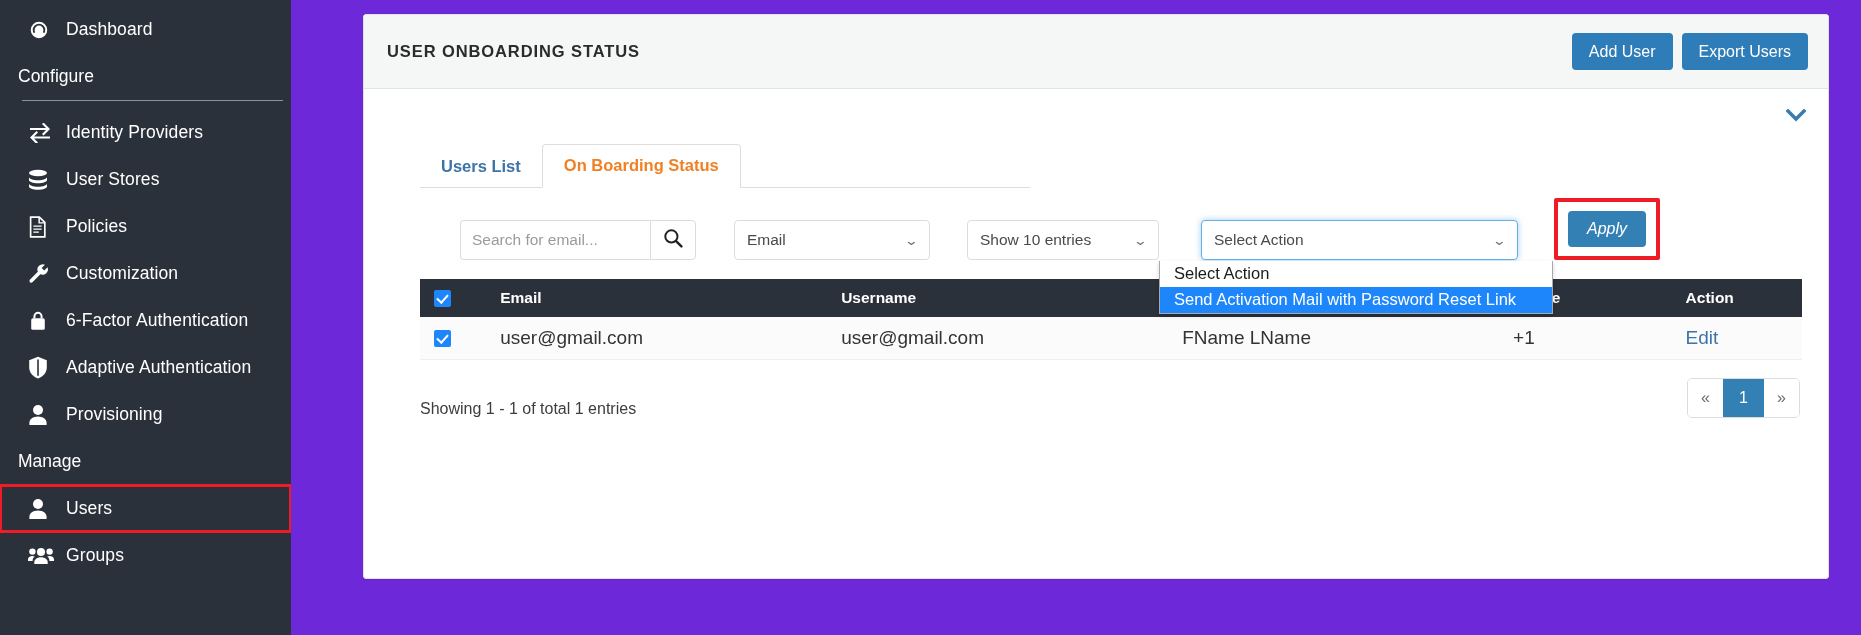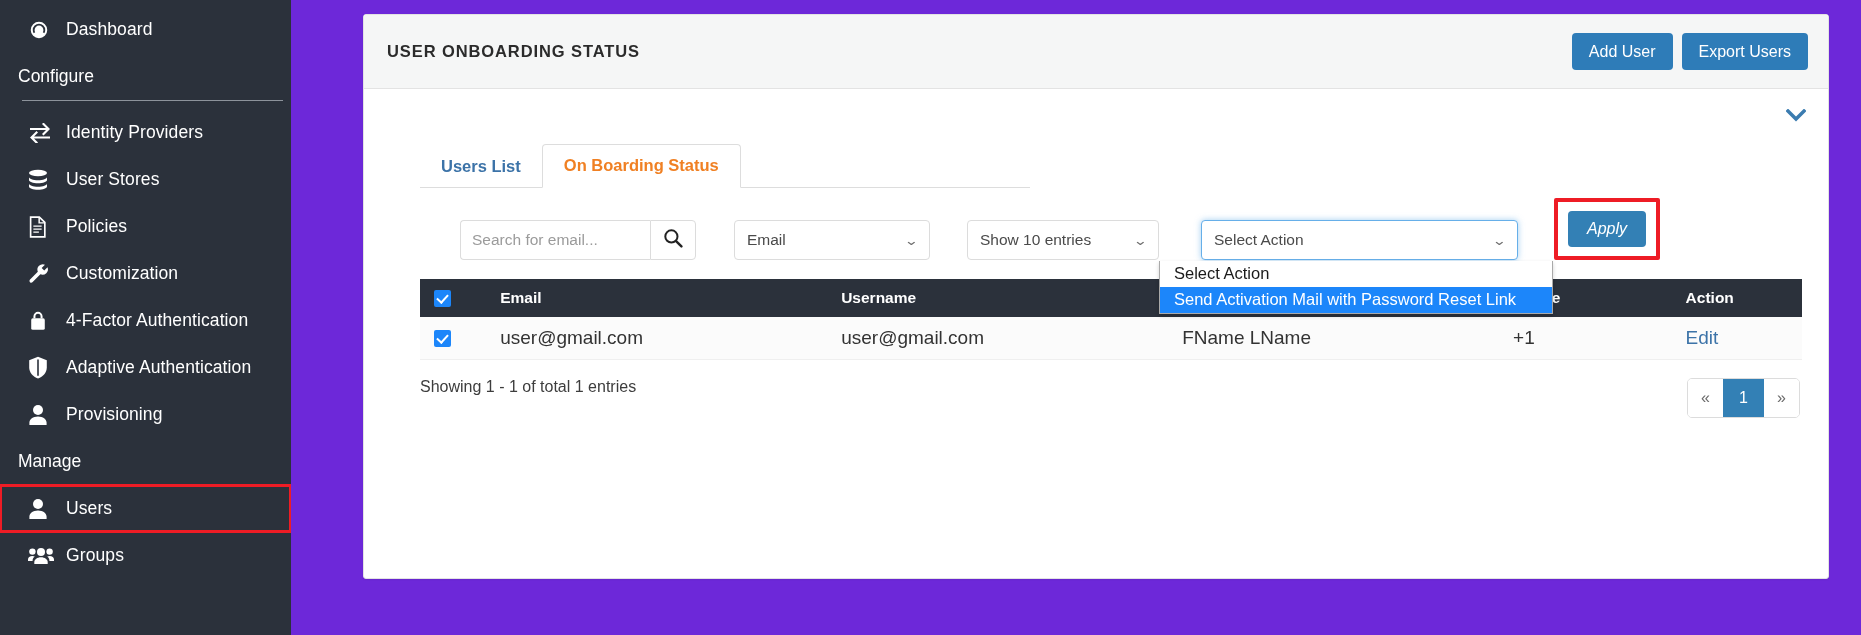--- a/index.html
+++ b/index.html
@@ -299,21 +299,21 @@
     width: 5px; height: 9px;
     border: solid #fff;
     border-width: 0 2px 2px 0;
     transform: rotate(42deg);
   }
   .link-edit { color: #3c73a8; cursor: pointer; }
 
   
   .tbl-footer {
     display: flex;
-    align-items: flex-start;
+    align-items: flex-end;
     justify-content: space-between;
     margin: 18px 28px 0 56px;
   }
   .showing { font-size: 16px; color: #3d3d3d; }
   .pager {
     display: flex;
     border: 1px solid #dcdcdc;
     border-radius: 5px;
     overflow: hidden;
     background: #fff;
@@ -397,21 +397,21 @@
       <span class="nav-label">Customization</span>
     </div>
 
     <div class="nav-item">
       <span class="ico">
         <svg width="20" height="22" viewBox="0 0 20 24" fill="#fff">
             <path d="M5 9V7a5 5 0 0 1 10 0v2h-2.2V7a2.8 2.8 0 0 0-5.6 0v2z"></path>
             <rect x="2.6" y="9" width="14.8" height="12.6" rx="1.8"></rect>
           </svg>
       </span>
-      <span class="nav-label">4-Factor Authentication</span>
+      <span class="nav-label">6-Factor Authentication</span>
     </div>
 
     <div class="nav-item">
       <span class="ico">
         <svg width="20" height="23" viewBox="0 0 20 23" fill="#fff">
             <path d="M10 .8 1.2 4.2v7.2c0 5 3.7 9.3 8.8 11 5.1-1.7 8.8-6 8.8-11V4.2z"></path>
             <path d="M10 3.4v16.4" stroke="#2b313b" stroke-width="1.6"></path>
           </svg>
       </span>
       <span class="nav-label">Adaptive Authentication</span>

